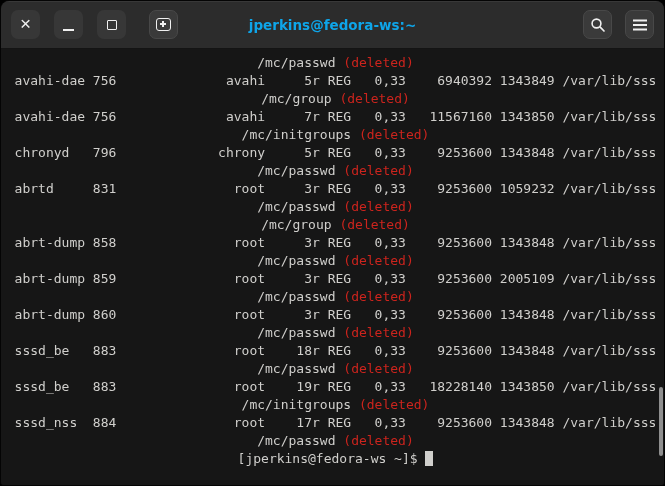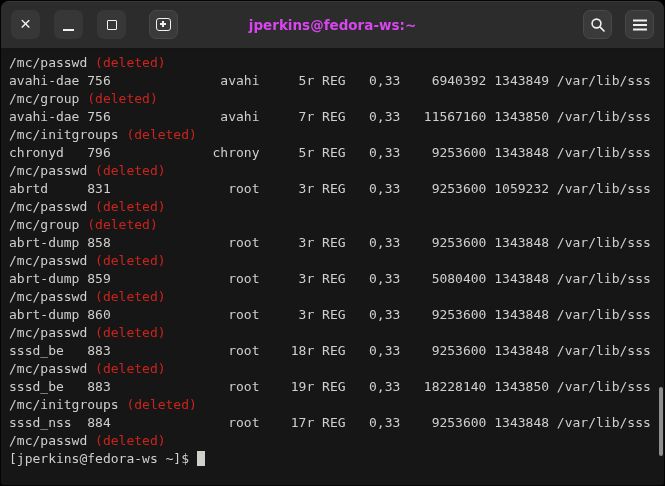--- a/index.html
+++ b/index.html
@@ -15,39 +15,39 @@
               border-bottom:1px solid #141414; position:relative;
               display:flex; align-items:center; padding:0 10px;
               box-shadow: inset 0 1px 0 rgba(255,255,255,0.06); }
   .tb-left { display:flex; align-items:center; gap:14px; }
   .tb-right { margin-left:auto; display:flex; align-items:center; gap:13px; }
   .tb-btn { width:29px; height:29px; border-radius:7px; border:none; padding:0;
             background:rgba(255,255,255,0.055); display:flex; align-items:center;
             justify-content:center; cursor:pointer; }
   .tb-btn.outline { background:#3a3a3a; border:1px solid #484848; }
   .tb-title { position:absolute; left:50%; transform:translateX(-50%);
-              color:#d946ef; font-weight:bold; font-size:13.5px; white-space:nowrap; }
+              color:#0ea5e9; font-weight:bold; font-size:13.5px; white-space:nowrap; }
 
   .icon-close { color:#f0f0f0; font-size:19px; line-height:1; margin-top:-2px; font-weight:normal; }
   .icon-min { width:11px; height:2px; background:#f0f0f0; margin-top:10px; display:block; }
   .icon-max { width:10px; height:10px; border:1.5px solid #f0f0f0; border-radius:1px; display:block; }
   .icon-newtab { width:15px; height:13px; border:1.5px solid #f0f0f0; border-radius:3px;
                  position:relative; display:block; }
   .icon-newtab .nt-h { position:absolute; left:3px; top:4.2px; width:6px; height:1.6px; background:#f0f0f0; }
   .icon-newtab .nt-v { position:absolute; left:5.2px; top:2px; width:1.6px; height:6px; background:#f0f0f0; }
   .icon-menu { width:14px; height:2px; background:#f0f0f0; display:block;
                box-shadow:0 -4.5px 0 #f0f0f0, 0 4.5px 0 #f0f0f0; }
 
   
   .terminal { flex:1 1 auto; position:relative; overflow:hidden;
               background:var(--terminal-bg,#161616);
               color:var(--terminal-fg,#d0cfcc);
               font-family:"DejaVu Sans Mono","Liberation Mono",monospace;
               font-size:13px; line-height:18px;
-              padding:5px 2px 0 8px; }
+              padding:5px 2px 0 8px;text-align:center; }
   .tline { white-space:pre; height:18px; }
   .deleted { color:var(--deleted-red,#cc241d); }
   .cursor { display:inline-block; width:8px; height:15px;
             background:var(--terminal-fg,#d0cfcc); vertical-align:text-bottom; }
   .scroll-thumb { position:absolute; right:1px; bottom:29px; width:4px; height:69px;
                   border-radius:2px; background:#8f8f8f; }
 </style>
 </head>
 <body>
 
@@ -94,21 +94,21 @@
         <div class="tline"><span>/mc/group </span><span class="deleted">(deleted)</span></div>
         <div class="tline"><span>avahi-dae 756              avahi     7r REG   0,33   11567160 1343850 /var/lib/sss</span></div>
         <div class="tline"><span>/mc/initgroups </span><span class="deleted">(deleted)</span></div>
         <div class="tline"><span>chronyd   796             chrony     5r REG   0,33    9253600 1343848 /var/lib/sss</span></div>
         <div class="tline"><span>/mc/passwd </span><span class="deleted">(deleted)</span></div>
         <div class="tline"><span>abrtd     831               root     3r REG   0,33    9253600 1059232 /var/lib/sss</span></div>
         <div class="tline"><span>/mc/passwd </span><span class="deleted">(deleted)</span></div>
         <div class="tline"><span>/mc/group </span><span class="deleted">(deleted)</span></div>
         <div class="tline"><span>abrt-dump 858               root     3r REG   0,33    9253600 1343848 /var/lib/sss</span></div>
         <div class="tline"><span>/mc/passwd </span><span class="deleted">(deleted)</span></div>
-        <div class="tline"><span>abrt-dump 859               root     3r REG   0,33    5080400 1343848 /var/lib/sss</span></div>
+        <div class="tline"><span>abrt-dump 859               root     3r REG   0,33    9253600 2005109 /var/lib/sss</span></div>
         <div class="tline"><span>/mc/passwd </span><span class="deleted">(deleted)</span></div>
         <div class="tline"><span>abrt-dump 860               root     3r REG   0,33    9253600 1343848 /var/lib/sss</span></div>
         <div class="tline"><span>/mc/passwd </span><span class="deleted">(deleted)</span></div>
         <div class="tline"><span>sssd_be   883               root    18r REG   0,33    9253600 1343848 /var/lib/sss</span></div>
         <div class="tline"><span>/mc/passwd </span><span class="deleted">(deleted)</span></div>
         <div class="tline"><span>sssd_be   883               root    19r REG   0,33   18228140 1343850 /var/lib/sss</span></div>
         <div class="tline"><span>/mc/initgroups </span><span class="deleted">(deleted)</span></div>
         <div class="tline"><span>sssd_nss  884               root    17r REG   0,33    9253600 1343848 /var/lib/sss</span></div>
         <div class="tline"><span>/mc/passwd </span><span class="deleted">(deleted)</span></div>
       </div>

